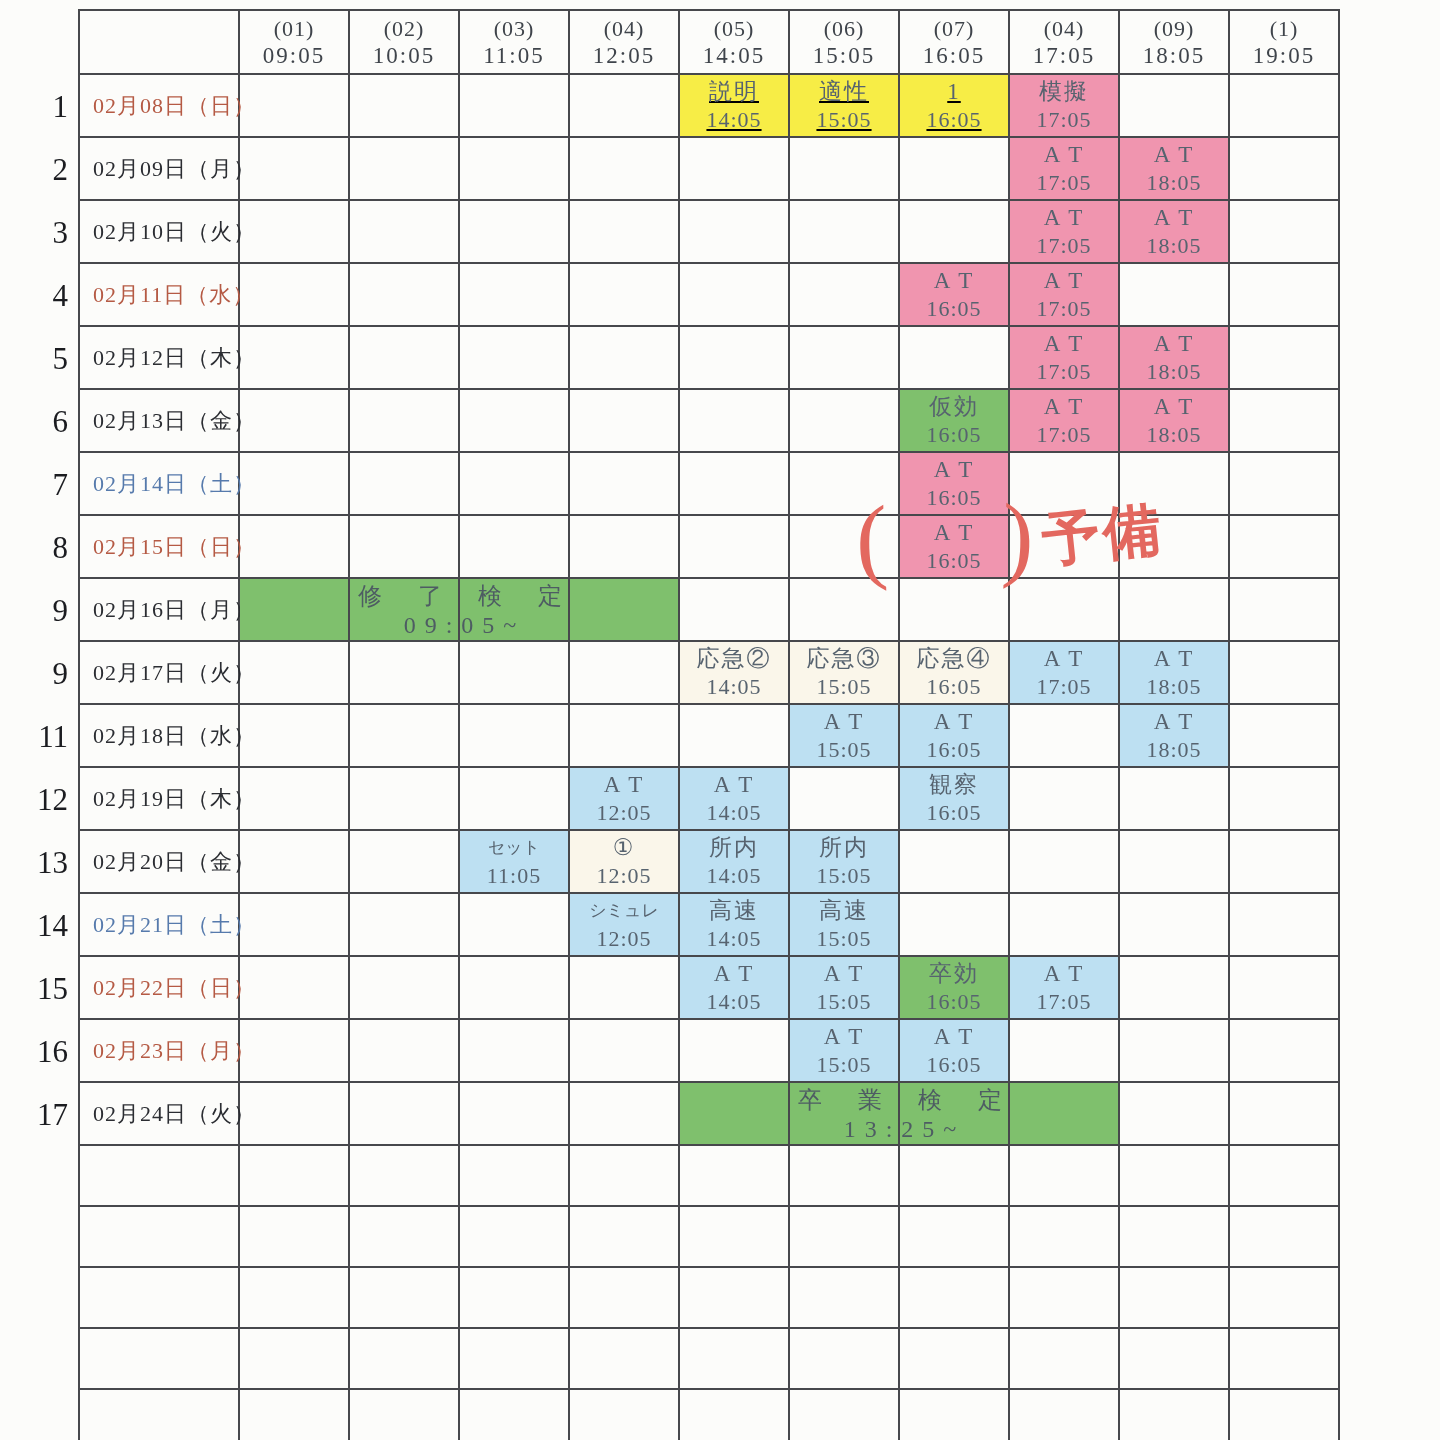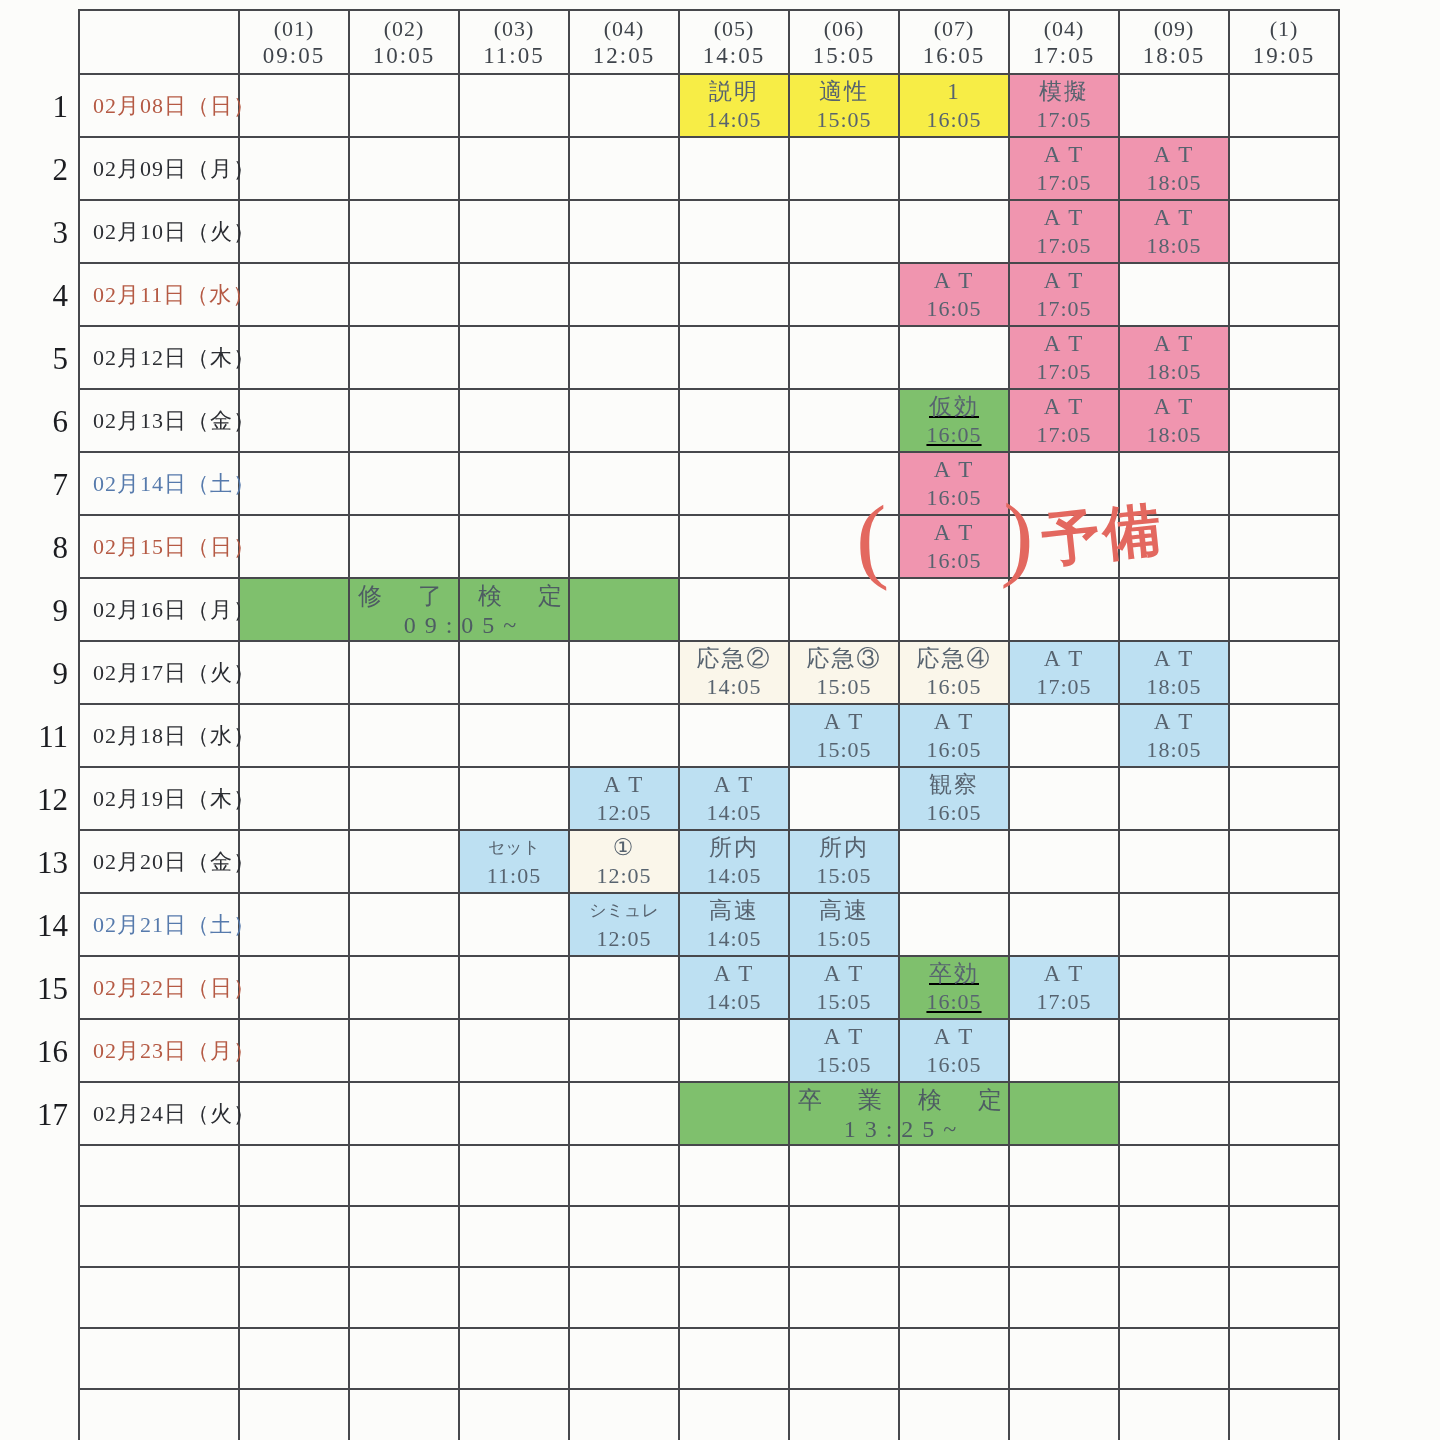--- a/index.html
+++ b/index.html
@@ -29,23 +29,23 @@
   }
   .date{align-items:flex-start;padding-left:13px;font-size:22px;letter-spacing:1px;white-space:nowrap;}
   .dk{color:var(--date_black,#2b2d32);}
   .dr{color:var(--date_red,#b55a44);}
   .db{color:var(--date_blue,#567aac);}
   .h1{font-size:22px;color:var(--header_text,#3f444b);line-height:27px;letter-spacing:1px;}
   .h2{font-size:23px;color:var(--header_text,#3f444b);line-height:28px;letter-spacing:2px;}
   .t1{font-size:23px;color:var(--cell_text,#57636f);line-height:28px;letter-spacing:2px;white-space:nowrap;}
   .t2{font-size:22px;color:var(--cell_text,#57636f);line-height:27px;letter-spacing:1px;white-space:nowrap;}
   .sm{font-size:17px;letter-spacing:0;font-family:Liberation Serif, serif;}
-  .bg-yellow{background:var(--yellow,#f7ed46);}
+  .bg-yellow{background:var(--yellow,#f7ed46);text-decoration:underline;}
   .bg-pink{background:var(--pink,#f095af);text-align:right;}
-  .bg-green{background:var(--green,#7fc06d);text-decoration:underline;}
+  .bg-green{background:var(--green,#7fc06d);}
   .bg-blue{background:var(--blue,#bde0f2);}
   .bg-cream{background:var(--cream,#faf6ea);}
   .band{
     position:absolute;z-index:5;pointer-events:none;
     display:flex;flex-direction:column;justify-content:center;align-items:center;
   }
   .b1{font-size:24px;color:var(--band_text,#4e5c63);line-height:29px;letter-spacing:15px;text-indent:15px;white-space:nowrap;}
   .b2{font-size:24px;color:var(--band_text,#4e5c63);line-height:28px;letter-spacing:9px;text-indent:9px;white-space:nowrap;}
   .anno{position:absolute;z-index:9;color:var(--annotation,#e3685f);pointer-events:none;}
   .paren{font-size:95px;line-height:1;font-weight:500;}

